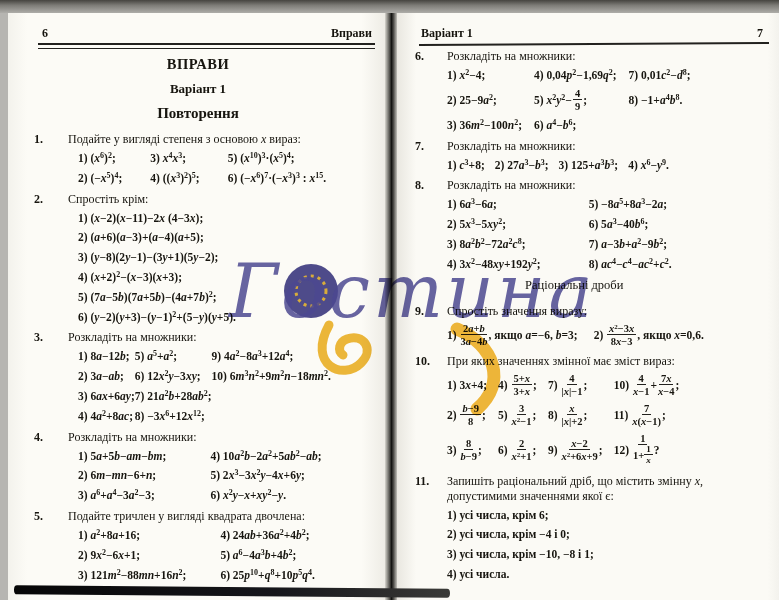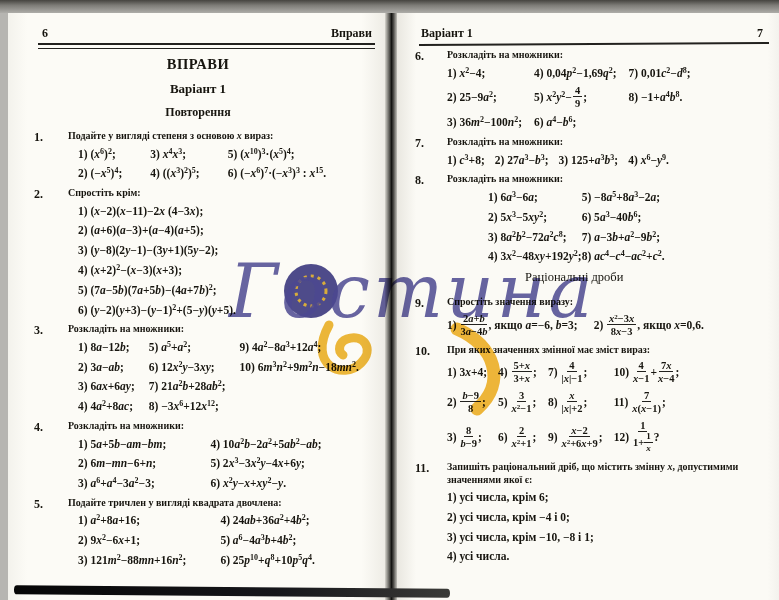--- a/index.html
+++ b/index.html
@@ -19,28 +19,28 @@
   .phead{display:flex;justify-content:space-between;font-weight:bold;font-size:12px;}
   .page.left .phead{padding:13px 16px 0 34px;}
   .page.right .phead{padding:13px 16px 0 24px;}
   .rule{margin-top:2px;}
   .rule.double{margin-left:30px;margin-right:13px;height:3px;
         border-top:2px solid #22211e;border-bottom:1px solid #22211e;}
   .rule.single{margin-left:22px;margin-right:10px;border-top:2px solid #22211e;transform:rotate(-0.3deg);}
   .ttl{text-align:center;font-weight:bold;}
   .ttl.big{font-size:14.5px;margin-top:7px;letter-spacing:0.5px;}
   .ttl.mid{font-size:13px;margin-top:8px;}
-  .ttl.small{font-size:12px;margin-top:8px;margin-bottom:6px;}
+  .ttl.small{font-size:15px;margin-top:8px;margin-bottom:6px;}
   .plist{padding-top:4px;}
   .page.left .plist{padding-left:26px;padding-right:8px;}
   .page.right .plist{padding-left:18px;padding-right:6px;}
   .prob{display:grid;grid-template-columns:34px 1fr;margin-bottom:6px;}
   .page.right .prob{grid-template-columns:32px 1fr;}
   .pnum{font-weight:bold;font-size:12px;}
-  .pprompt{font-weight:bold;font-size:10px;margin-bottom:5px;line-height:1.25;}
+  .pprompt{font-weight:normal;font-size:12px;margin-bottom:5px;line-height:1.25;}
   .pitems{display:grid;justify-content:start;row-gap:6px;font-weight:bold;
         font-size:11.5px;padding-left:10px;align-items:center;}
   .page.right .pitems{padding-left:0;}
   .item{white-space:nowrap;line-height:1.2;}
   .item i, .pprompt i{font-style:italic;}
   sup{font-size:8px;line-height:0;vertical-align:4px;}
   .fr{display:inline-flex;flex-direction:column;align-items:center;vertical-align:middle;
         line-height:1.05;margin:0 1px;font-size:10.5px;position:relative;top:-1px;}
   .fr .fn{border-bottom:1px solid #22211e;padding:0 2px;}
   .fr .fd{padding-top:1px;}
@@ -94,21 +94,21 @@
               <div class="item">5) (7<i>a</i>−5<i>b</i>)(7<i>a</i>+5<i>b</i>)−(4<i>a</i>+7<i>b</i>)<sup>2</sup>;</div>
               <div class="item">6) (<i>y</i>−2)(<i>y</i>+3)−(<i>y</i>−1)<sup>2</sup>+(5−<i>y</i>)(<i>y</i>+5).</div>
             </div>
     </div>
   </div>
 
   <div class="prob">
     <div class="pnum">3.</div>
     <div class="pbody">
       <div class="pprompt">Розкладіть на множники:</div>
-      <div class="pitems" style="grid-template-columns: repeat(3, max-content); column-gap: 14px;">
+      <div class="pitems" style="grid-template-columns: repeat(3, max-content); ">
               <div class="item">1) 8<i>a</i>−12<i>b</i>;</div>
               <div class="item">5) <i>a</i><sup>5</sup>+<i>a</i><sup>2</sup>;</div>
               <div class="item">9) 4<i>a</i><sup>2</sup>−8<i>a</i><sup>3</sup>+12<i>a</i><sup>4</sup>;</div>
               <div class="item">2) 3<i>a</i>−<i>ab</i>;</div>
               <div class="item">6) 12<i>x</i><sup>2</sup><i>y</i>−3<i>xy</i>;</div>
               <div class="item">10) 6<i>m</i><sup>3</sup><i>n</i><sup>2</sup>+9<i>m</i><sup>2</sup><i>n</i>−18<i>mn</i><sup>2</sup>.</div>
               <div class="item">3) 6<i>ax</i>+6<i>ay</i>;</div>
               <div class="item">7) 21<i>a</i><sup>2</sup><i>b</i>+28<i>ab</i><sup>2</sup>;</div>
               <div class="item"></div>
               <div class="item">4) 4<i>a</i><sup>2</sup>+8<i>ac</i>;</div>
@@ -190,21 +190,21 @@
               <div class="item">3) 125+<i>a</i><sup>3</sup><i>b</i><sup>3</sup>;</div>
               <div class="item">4) <i>x</i><sup>6</sup>−<i>y</i><sup>9</sup>.</div>
             </div>
     </div>
   </div>
 
   <div class="prob">
     <div class="pnum">8.</div>
     <div class="pbody">
       <div class="pprompt">Розкладіть на множники:</div>
-      <div class="pitems" style="grid-template-columns: repeat(2, max-content);  margin-left: 41px;">
+      <div class="pitems" style="grid-template-columns: repeat(2, max-content); column-gap: 48px;">
               <div class="item">1) 6<i>a</i><sup>3</sup>−6<i>a</i>;</div>
               <div class="item">5) −8<i>a</i><sup>5</sup>+8<i>a</i><sup>3</sup>−2<i>a</i>;</div>
               <div class="item">2) 5<i>x</i><sup>3</sup>−5<i>xy</i><sup>2</sup>;</div>
               <div class="item">6) 5<i>a</i><sup>3</sup>−40<i>b</i><sup>6</sup>;</div>
               <div class="item">3) 8<i>a</i><sup>2</sup><i>b</i><sup>2</sup>−72<i>a</i><sup>2</sup><i>c</i><sup>8</sup>;</div>
               <div class="item">7) <i>a</i>−3<i>b</i>+<i>a</i><sup>2</sup>−9<i>b</i><sup>2</sup>;</div>
               <div class="item">4) 3<i>x</i><sup>2</sup>−48<i>xy</i>+192<i>y</i><sup>2</sup>;</div>
               <div class="item">8) <i>ac</i><sup>4</sup>−<i>c</i><sup>4</sup>−<i>ac</i><sup>2</sup>+<i>c</i><sup>2</sup>.</div>
             </div>
     </div>

